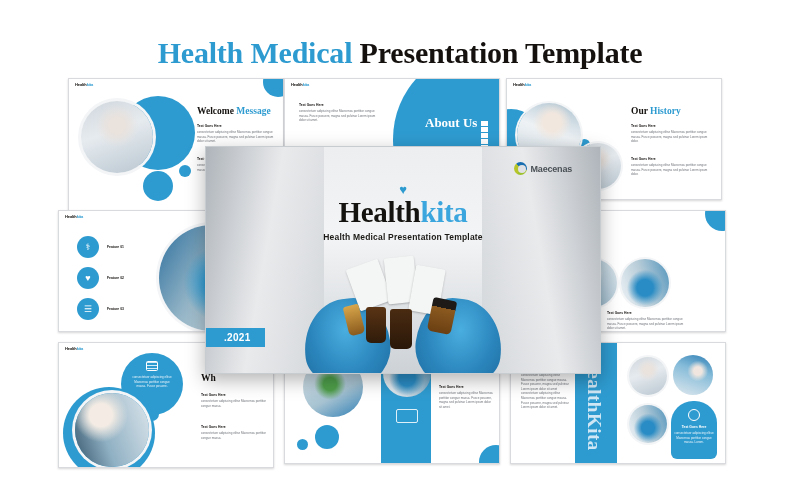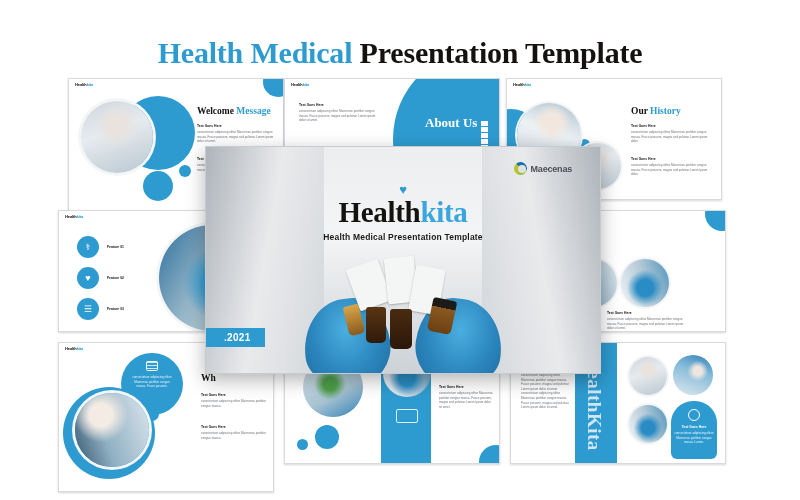--- a/index.html
+++ b/index.html
@@ -313,21 +313,21 @@
     </div>
     <div class="photo px-e" style="left:-6px; top:52px; width:46px; height:46px;"></div>
     <div class="photo px-g" style="left:58px; top:48px; width:48px; height:48px; box-shadow:0 0 0 2px #f3f5f7;"></div>
     <div class="photo px-h" style="left:110px; top:48px; width:48px; height:48px; box-shadow:0 0 0 2px #f3f5f7;"></div>
     <div class="tb" style="left:96px; top:100px; width:80px;">
       <div class="t-title">Text Goes Here</div>
       <div class="t-body">consectetuer adipiscing elitse Maecenas porttitor congue massa. Fusce posuere, magna sed pulvinar Lorem ipsum dolor sit amet.</div>
     </div>
   </div>
 
-  <div class="slide" style="left:0px; top:264px; width:216px; height:150px;">
+  <div class="slide" style="left:0px; top:264px; width:216px; height:126px;">
     <div class="mini-logo">
       <span>Health</span><i>kita</i>
     </div>
     <div class="circle blue" style="left:62px; top:10px; width:62px; height:62px;"></div>
     <div class="circle blue" style="left:86px; top:64px; width:14px; height:14px;"></div>
     <div class="rect" style="left:87px; top:18px; width:12px; height:10px; border:1px solid #ffffff; border-radius:1.5px;">
       <div style="width:100%;height:100%;background:repeating-linear-gradient(180deg,#ffffff 0 1px,transparent 1px 3px);opacity:.8;"></div>
     </div>
     <div class="tb light" style="left:72px; top:32px; width:42px; text-align:center;">
       <div class="t-body">consectetuer adipiscing elitse Maecenas porttitor congue massa. Fusce posuere.</div>

